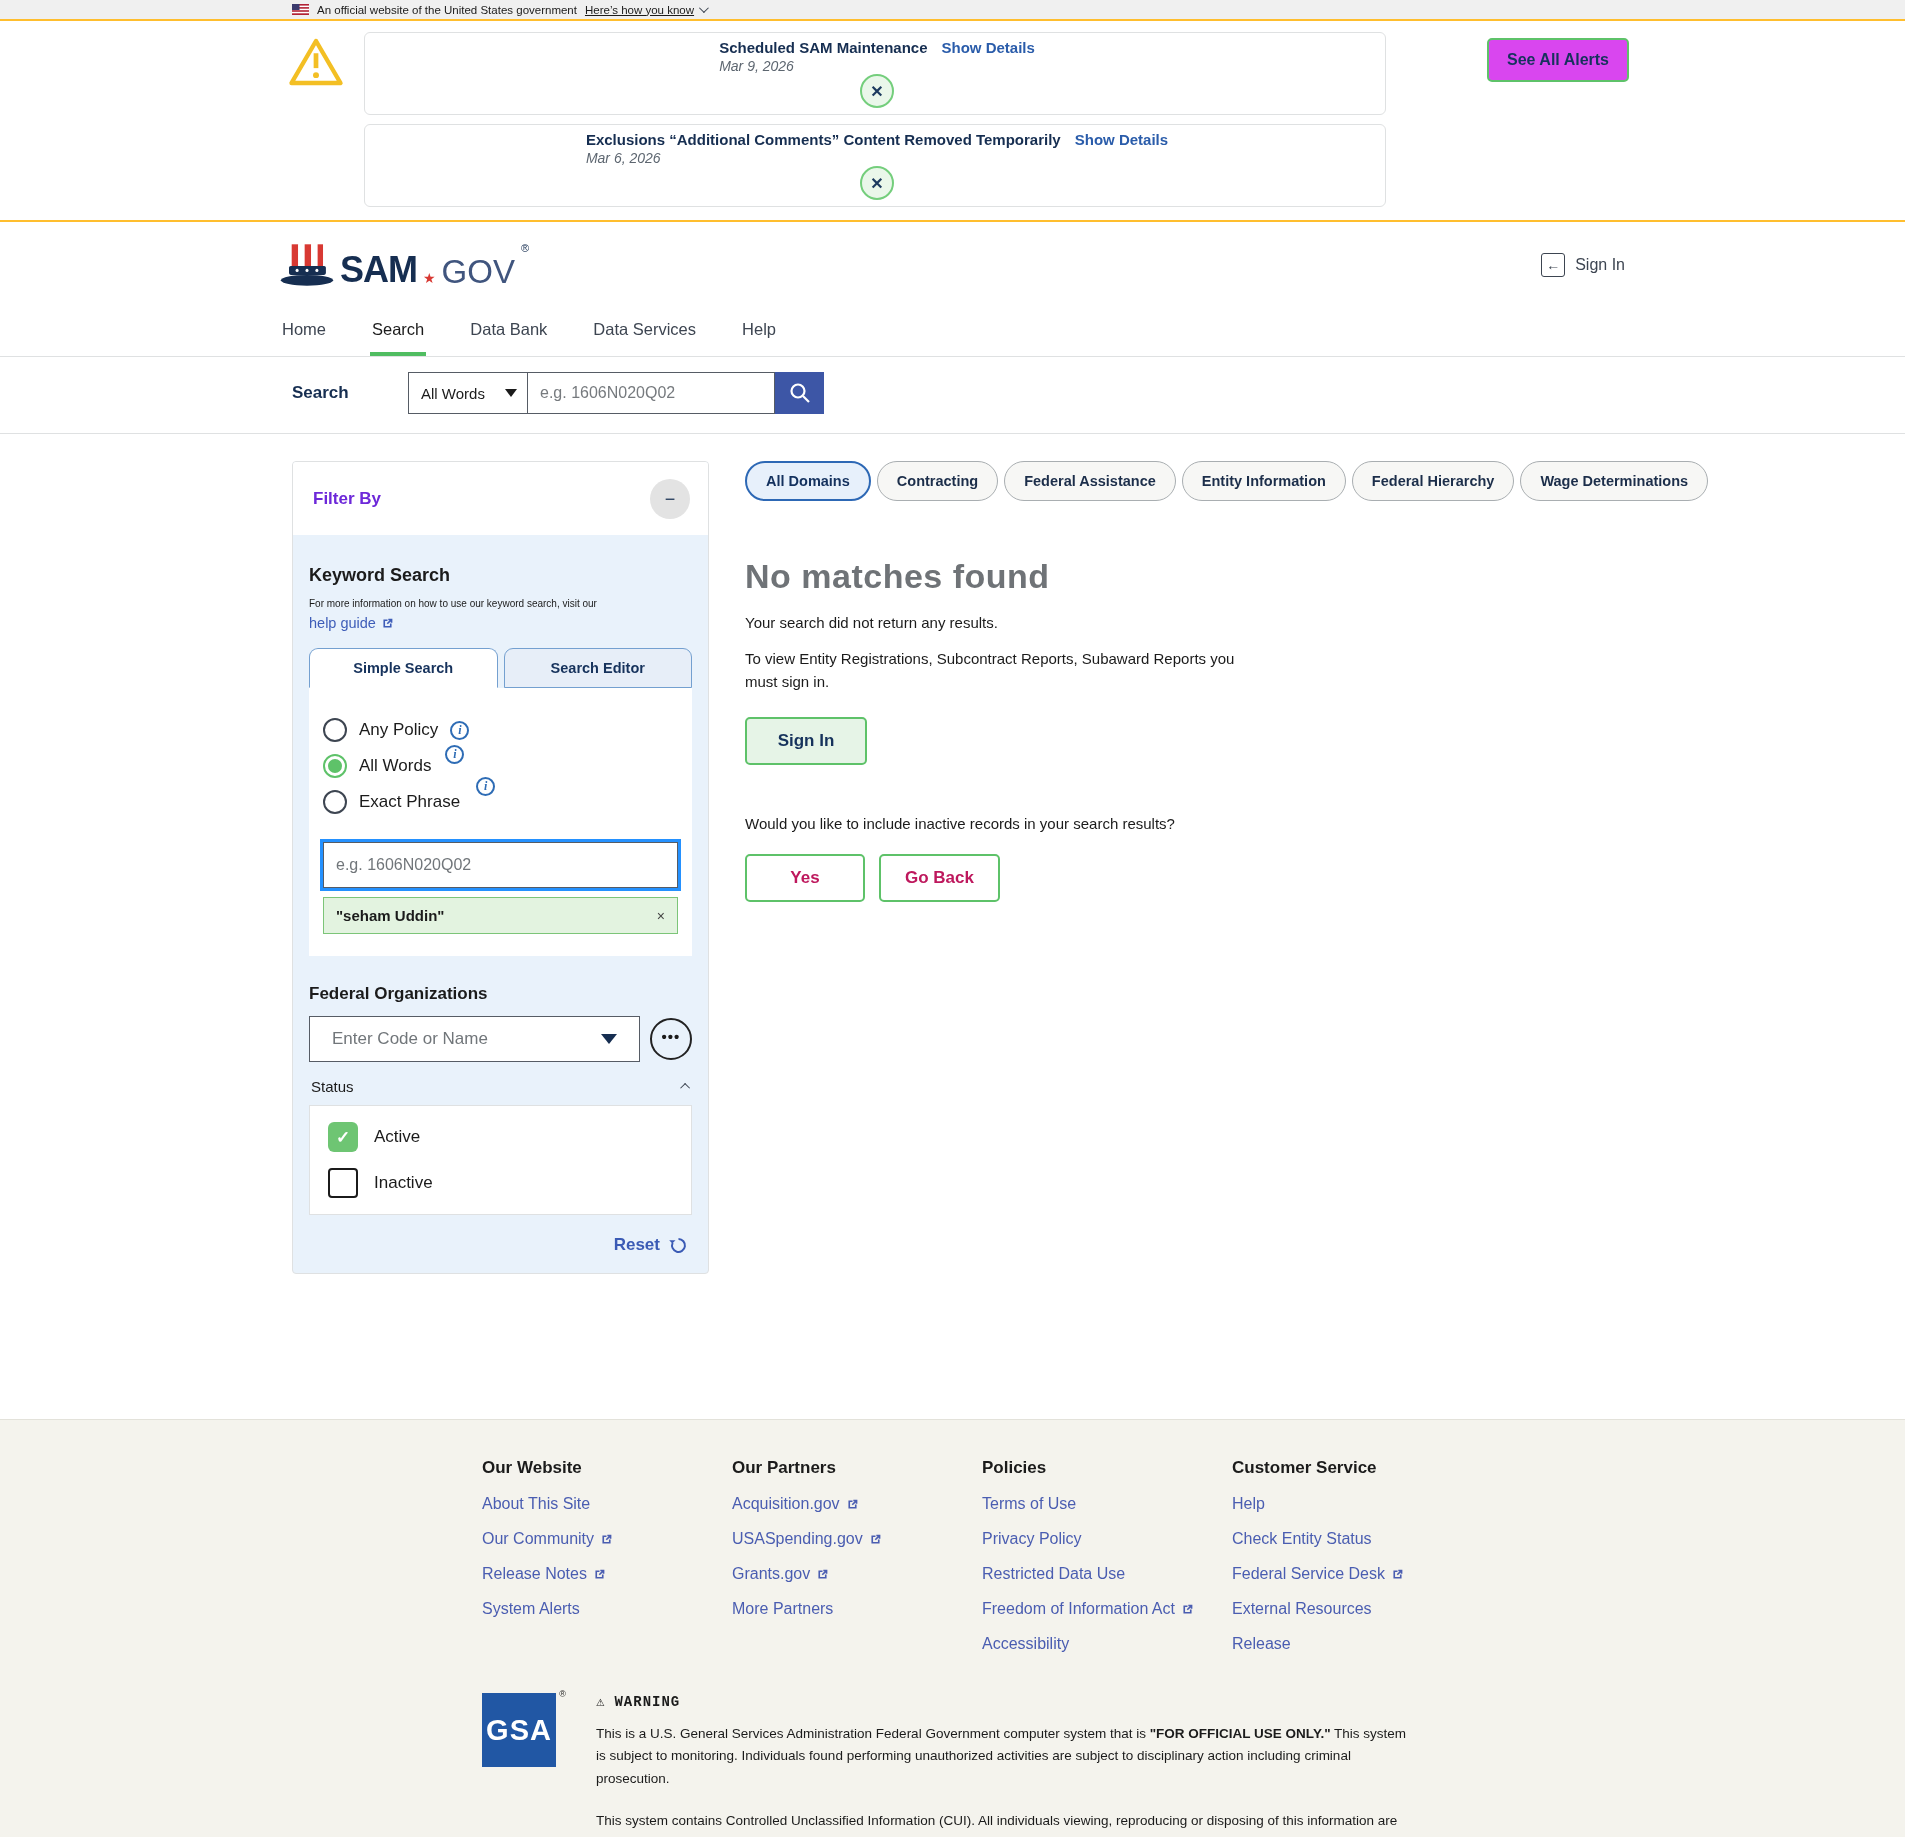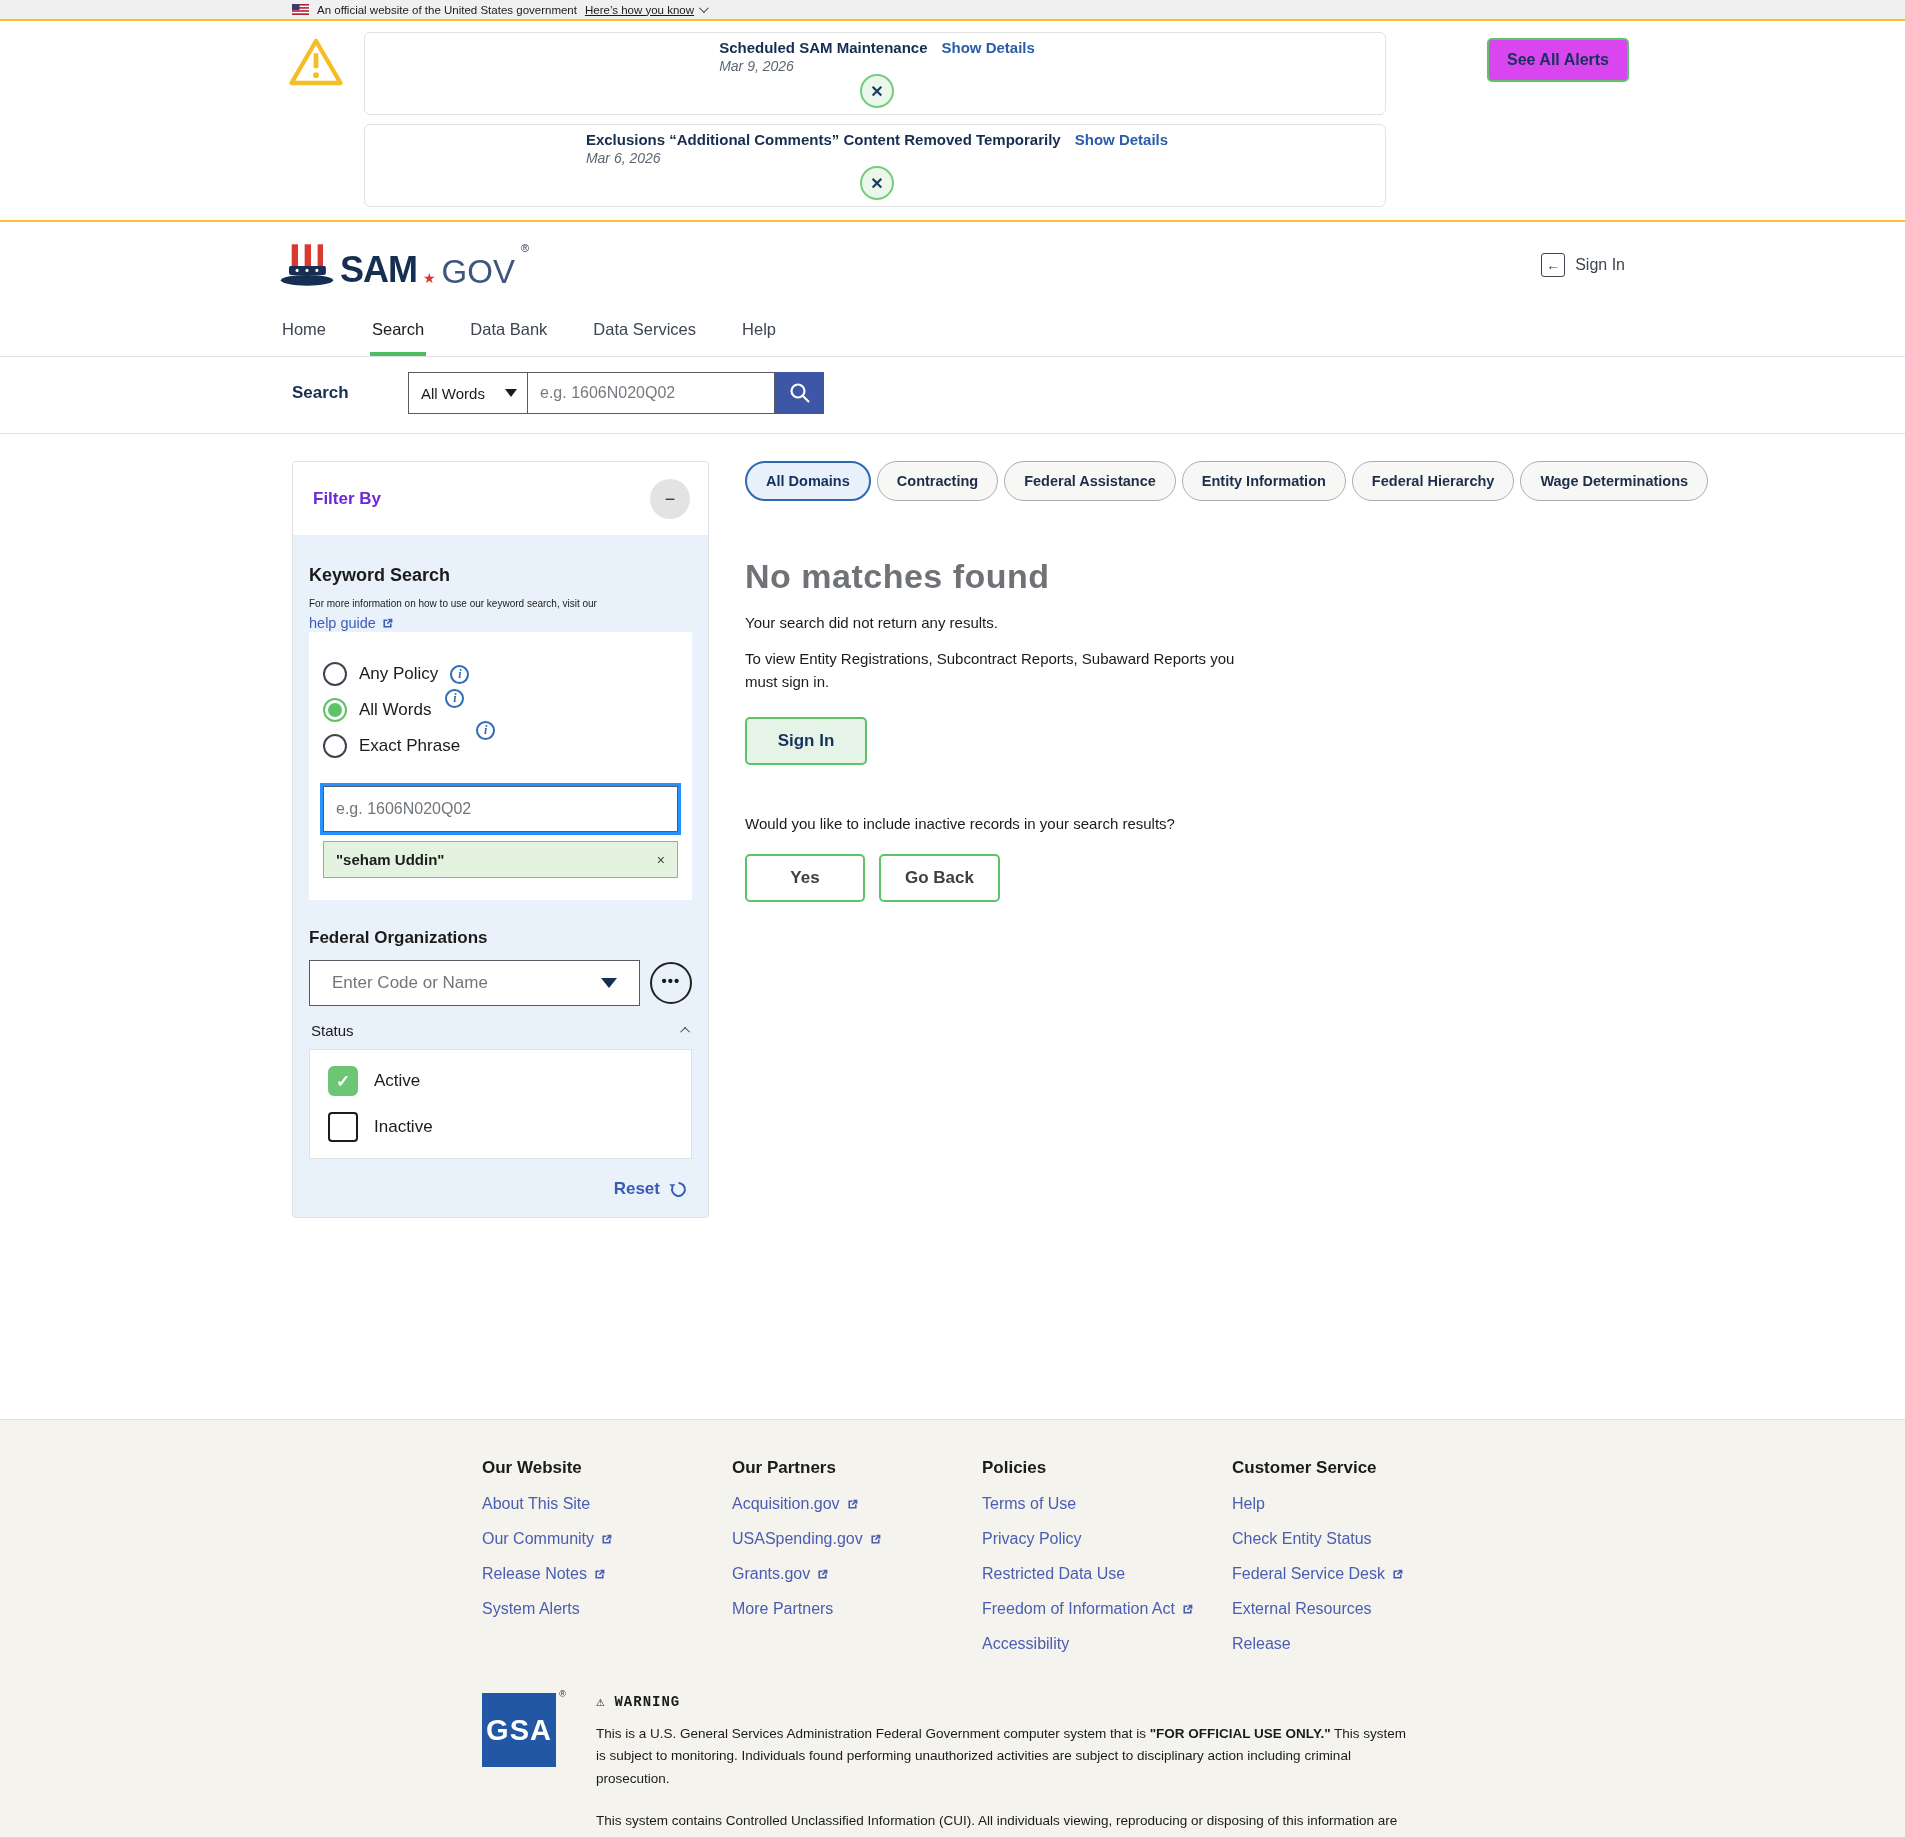--- a/index.html
+++ b/index.html
@@ -107,21 +107,21 @@
   .domain-chips { display:flex; gap:6px; }
   .dchip { height:40px; padding:0 19px; border-radius:20px; background:#f7f7f5; border:1px solid #a9aeb1; display:flex; align-items:center; font-size:14.5px; font-weight:bold; color:#1c2e4a; cursor:pointer; white-space:nowrap; }
   .dchip.active { background:#e7f0fb; border:2px solid #2d68b5; color:#14315e; }
 
   .nm-title { margin-top:56px; font-size:34px; font-weight:bold; color:#6f7377; letter-spacing:0.5px; }
   .nm-line1 { margin-top:18px; font-size:15px; }
   .nm-line2 { margin-top:17px; font-size:15px; max-width:495px; line-height:1.5; }
   .signin-btn { margin-top:24px; min-width:122px; height:48px; background:#e6f4e7; border:2px solid #5ec269; border-radius:5px; color:#16325c; font-weight:bold; font-size:17px; cursor:pointer; font-family:inherit; padding:0 24px; }
   .nm-question { margin-top:50px; font-size:15px; }
   .nm-btn-row { margin-top:22px; display:flex; gap:14px; }
-  .outline-btn { min-width:120px; height:48px; background:#fff; border:2px solid #5ec269; border-radius:5px; color:#404040; font-weight:bold; font-size:17px; cursor:pointer; font-family:inherit; padding:0 24px; }
+  .outline-btn { min-width:120px; height:48px; background:#fff; border:2px solid #5ec269; border-radius:5px; color:#be185d; font-weight:bold; font-size:17px; cursor:pointer; font-family:inherit; padding:0 24px; }
 
   
   .site-footer { background:#f4f3ed; border-top:1px solid #e3e2da; padding-top:38px; }
   .footer-cols { margin-left:482px; display:grid; grid-template-columns:250px 250px 250px 270px; }
   .fcol-heading { font-size:17px; font-weight:bold; margin-bottom:4px; }
   .flink { margin-top:17px; color:#4a5db1; font-size:16px; display:flex; align-items:center; gap:6px; cursor:pointer; }
   .gsa-row { margin:40px 0 0 482px; display:flex; gap:40px; padding-bottom:42px; }
   .gsa-logo-wrap { position:relative; flex-shrink:0; }
   .gsa-logo { width:74px; height:74px; background:#2157a4; color:#fff; display:flex; align-items:center; justify-content:center; font-size:29px; font-weight:bold; letter-spacing:1px; }
   .gsa-reg { position:absolute; top:-4px; right:-10px; font-size:9px; color:#1b1b1b; }
@@ -245,20 +245,24 @@
       <div class="kw-heading">Keyword Search</div>
       <div class="kw-info">For more information on how to use our keyword search, visit our</div>
       <span class="help-link">
         <span>help guide</span>
         <svg class="ext-ico" viewBox="0 0 16 16">
             <path d="M3 3h5v2H5v6h6V8h2v5H3z"></path>
             <path d="M9 2h5v5h-2V5.4L8.4 9 7 7.6 10.6 4H9z"></path>
           </svg>
       </span>
 
+      <div class="kw-tabs">
+        <div class="kw-tab active">Simple Search</div>
+        <div class="kw-tab inactive">Search Editor</div>
+      </div>
       <div class="tab-content">
         <div class="radio-row">
           <span class="radio"></span>
           <span class="radio-label">Any Policy</span>
           <span class="info-ico">i</span>
         </div>
         <div class="radio-row">
           <span class="radio checked"></span>
           <span class="radio-label">All Words</span>
           <span class="info-ico raise1">i</span>

